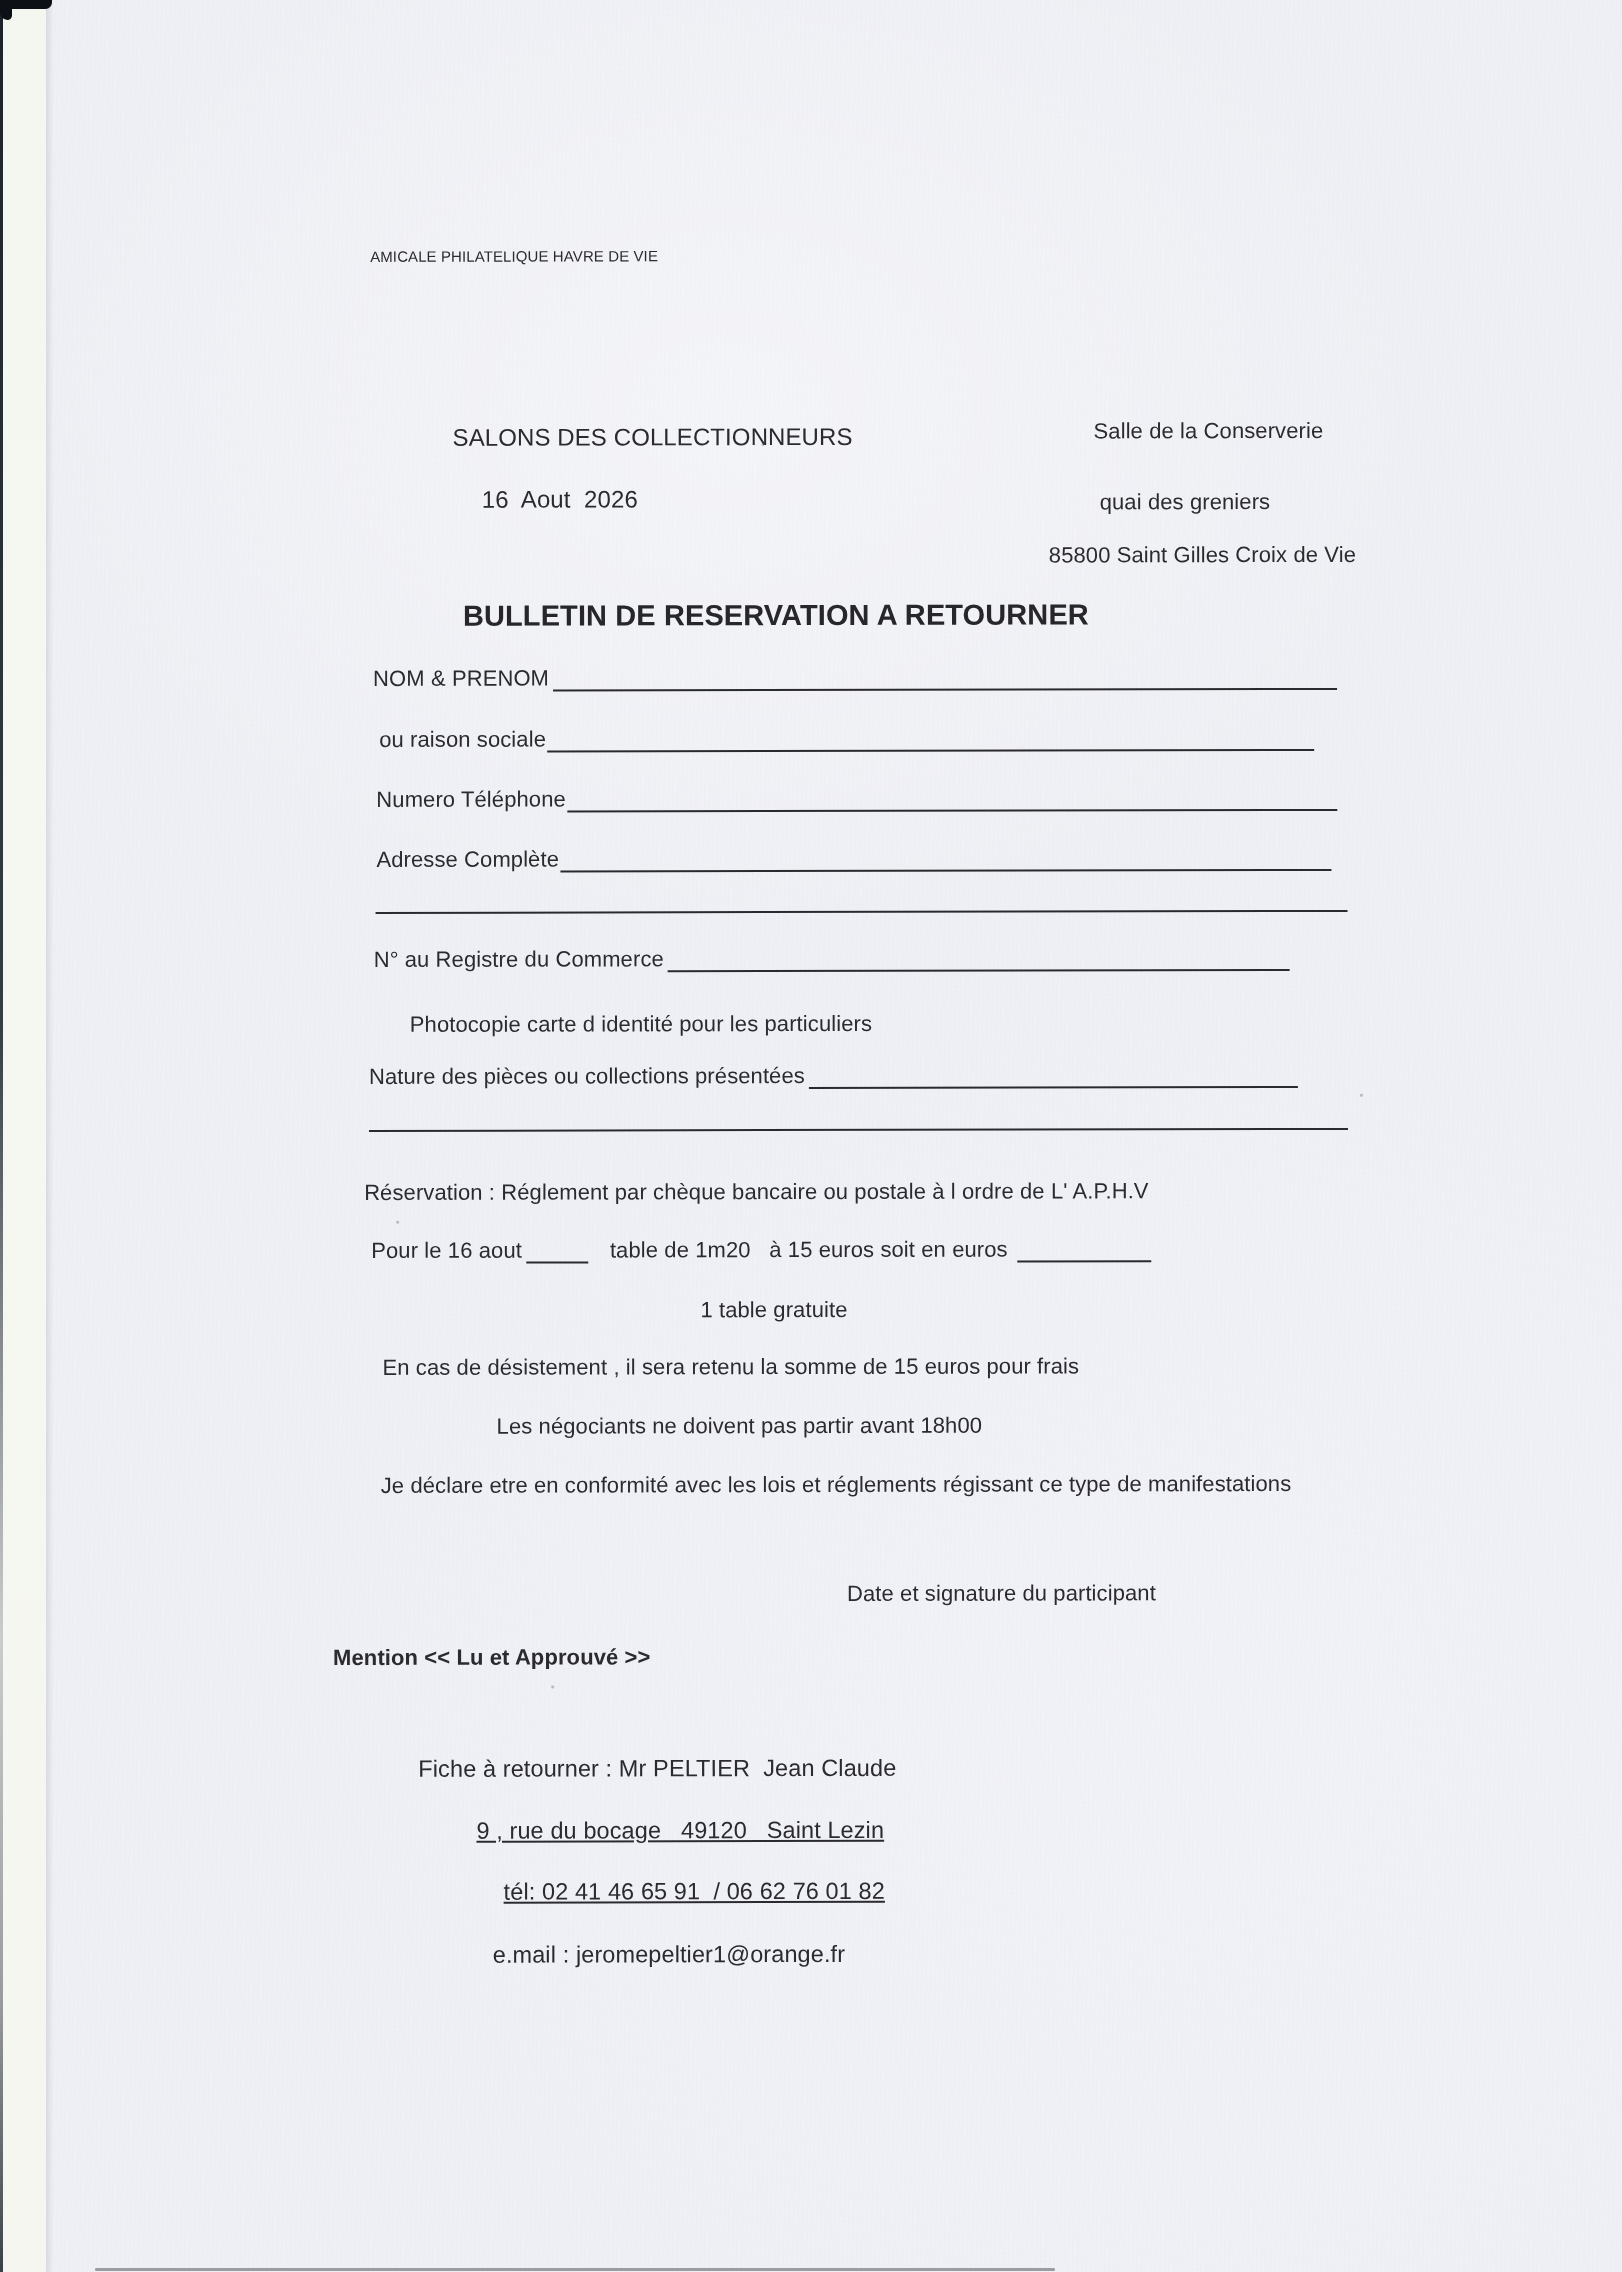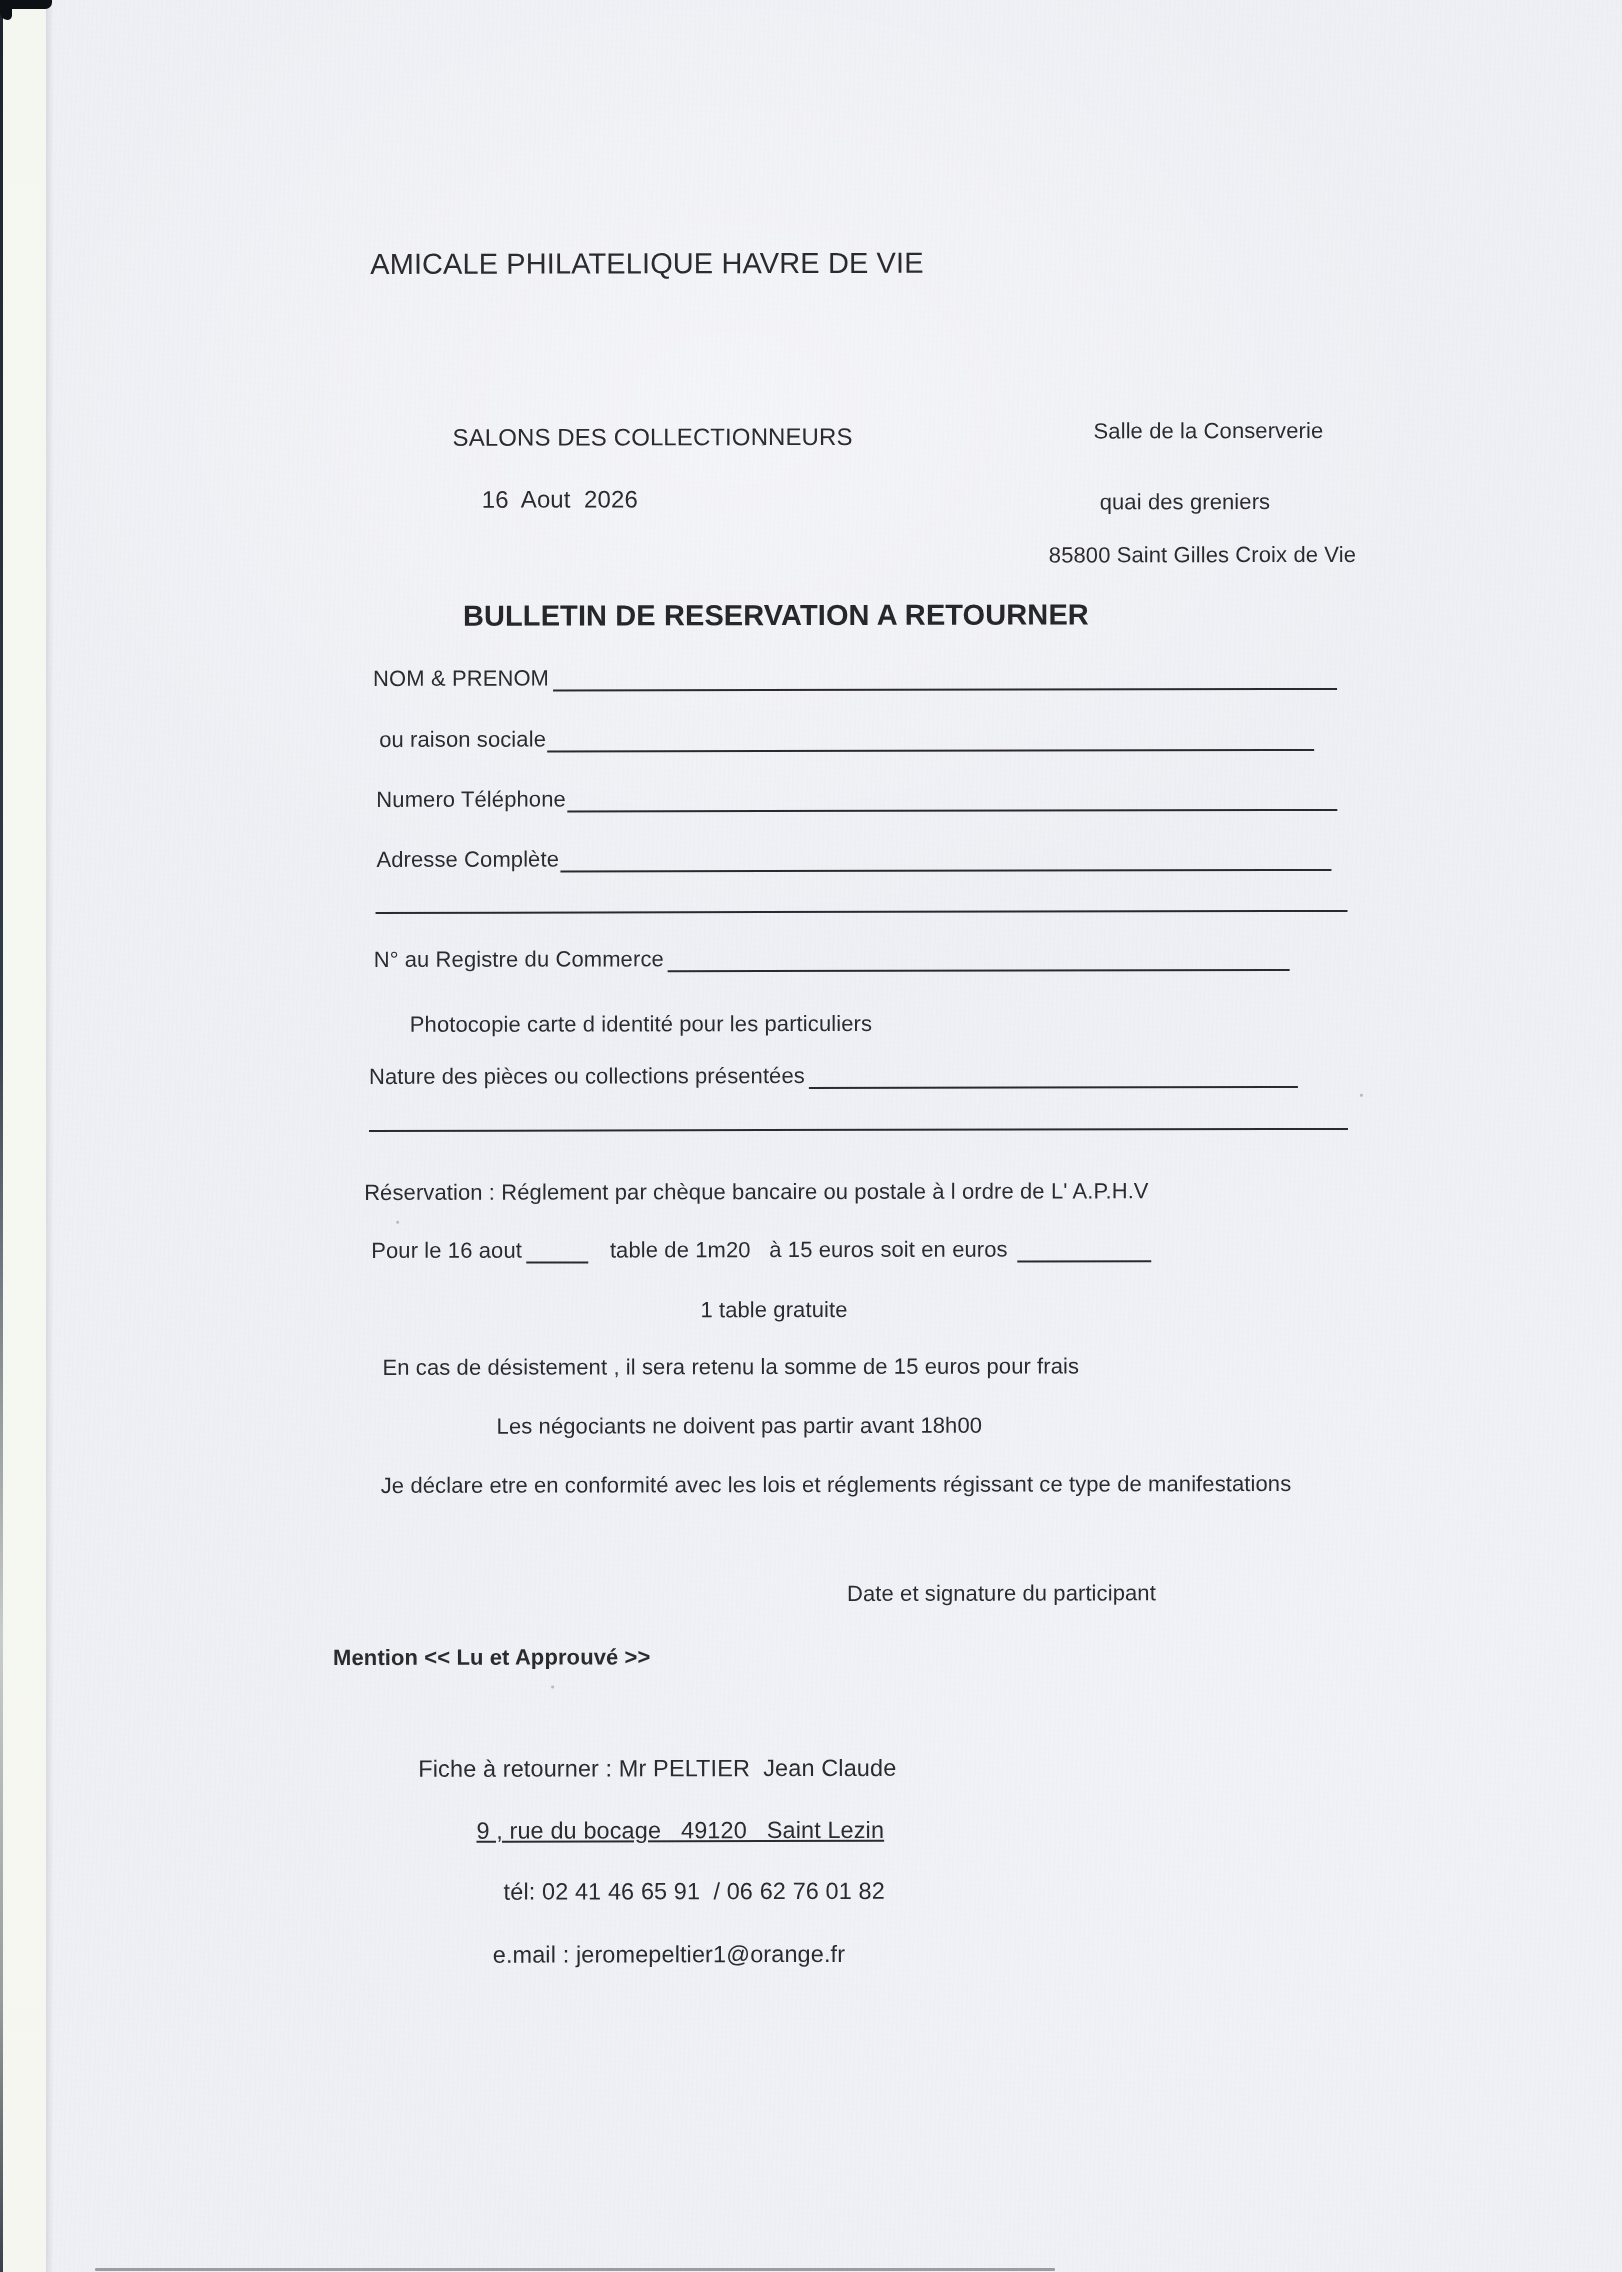--- a/index.html
+++ b/index.html
@@ -44,21 +44,21 @@
     position:absolute;left:0;top:0;width:11.8px;height:19.6px;background:#0d1014;
     border-bottom-left-radius:10.4px;border-bottom-right-radius:6.5px;
   }
   .bottom-hairline{
     position:absolute;left:95px;top:2268px;width:960px;height:2.6px;
     background:rgba(70,74,82,0.5);border-radius:1.3px;
   }
 
   .content{position:absolute;inset:0;transform:rotate(-0.12deg);color:#2b2b2f;}
   .t{position:absolute;white-space:pre;font-size:22px;letter-spacing:0.1px;}
-  .t-sm{font-size:29px;}
+  .t-sm{font-size:15px;}
   .t-md{font-size:24px;}
   .t-lg{font-size:23.5px;}
   .title{font-size:29px;font-weight:700;letter-spacing:0.1px;color:#27272b;}
 
   .frow{position:absolute;display:flex;align-items:flex-end;}
   .frow .lbl{white-space:pre;font-size:22px;letter-spacing:0.1px;flex:0 0 auto;}
   .fill{flex:1 1 auto;border-bottom:2px solid #2a2a2e;height:6.5px;margin-left:3.9px;}
   .fill-fixed{flex:0 0 auto;}
   .bare-line{position:absolute;border-bottom:2px solid #2a2a2e;height:6.5px;}
 
@@ -137,21 +137,21 @@
   <div class="t" style="left:700px;top:1297px;">1 table gratuite</div>
   <div class="t" style="left:382px;top:1354px;">En cas de désistement , il sera retenu la somme de 15 euros pour frais</div>
   <div class="t" style="left:496px;top:1413px;">Les négociants ne doivent pas partir avant 18h00</div>
   <div class="t" style="left:380px;top:1472px;">Je déclare etre en conformité avec les lois et réglements régissant ce type de manifestations</div>
 
   <div class="t" style="left:332px;top:1644px;font-weight:bold;">Mention &lt;&lt; Lu et Approuvé &gt;&gt;</div>
   <div class="t" style="left:846px;top:1581px;">Date et signature du participant</div>
 
   <div class="t t-lg" style="left:417px;top:1755px;">Fiche à retourner : Mr PELTIER  Jean Claude</div>
   <div class="t t-lg" style="left:475px;top:1817px;text-decoration:underline;">9 , rue du bocage   49120   Saint Lezin</div>
-  <div class="t t-lg" style="left:502px;top:1878px;">tél: 02 41 46 65 91  / 06 62 76 01 82</div>
+  <div class="t t-lg" style="left:502px;top:1878px;text-decoration:underline;">tél: 02 41 46 65 91  / 06 62 76 01 82</div>
   <div class="t t-lg" style="left:491px;top:1941px;">e.mail : jeromepeltier1@orange.fr</div>
 
   <div class="speck" style="left:763px;top:443px;width:2.6px;height:2.6px;"></div>
   <div class="speck" style="left:396px;top:1220px;width:2.6px;height:3.3px;"></div>
   <div class="speck" style="left:1360px;top:1095px;width:2.6px;height:2.6px;"></div>
   <div class="speck" style="left:550px;top:1685px;width:2.6px;height:2.6px;"></div>
 </div>
 
 
 </body></html>

